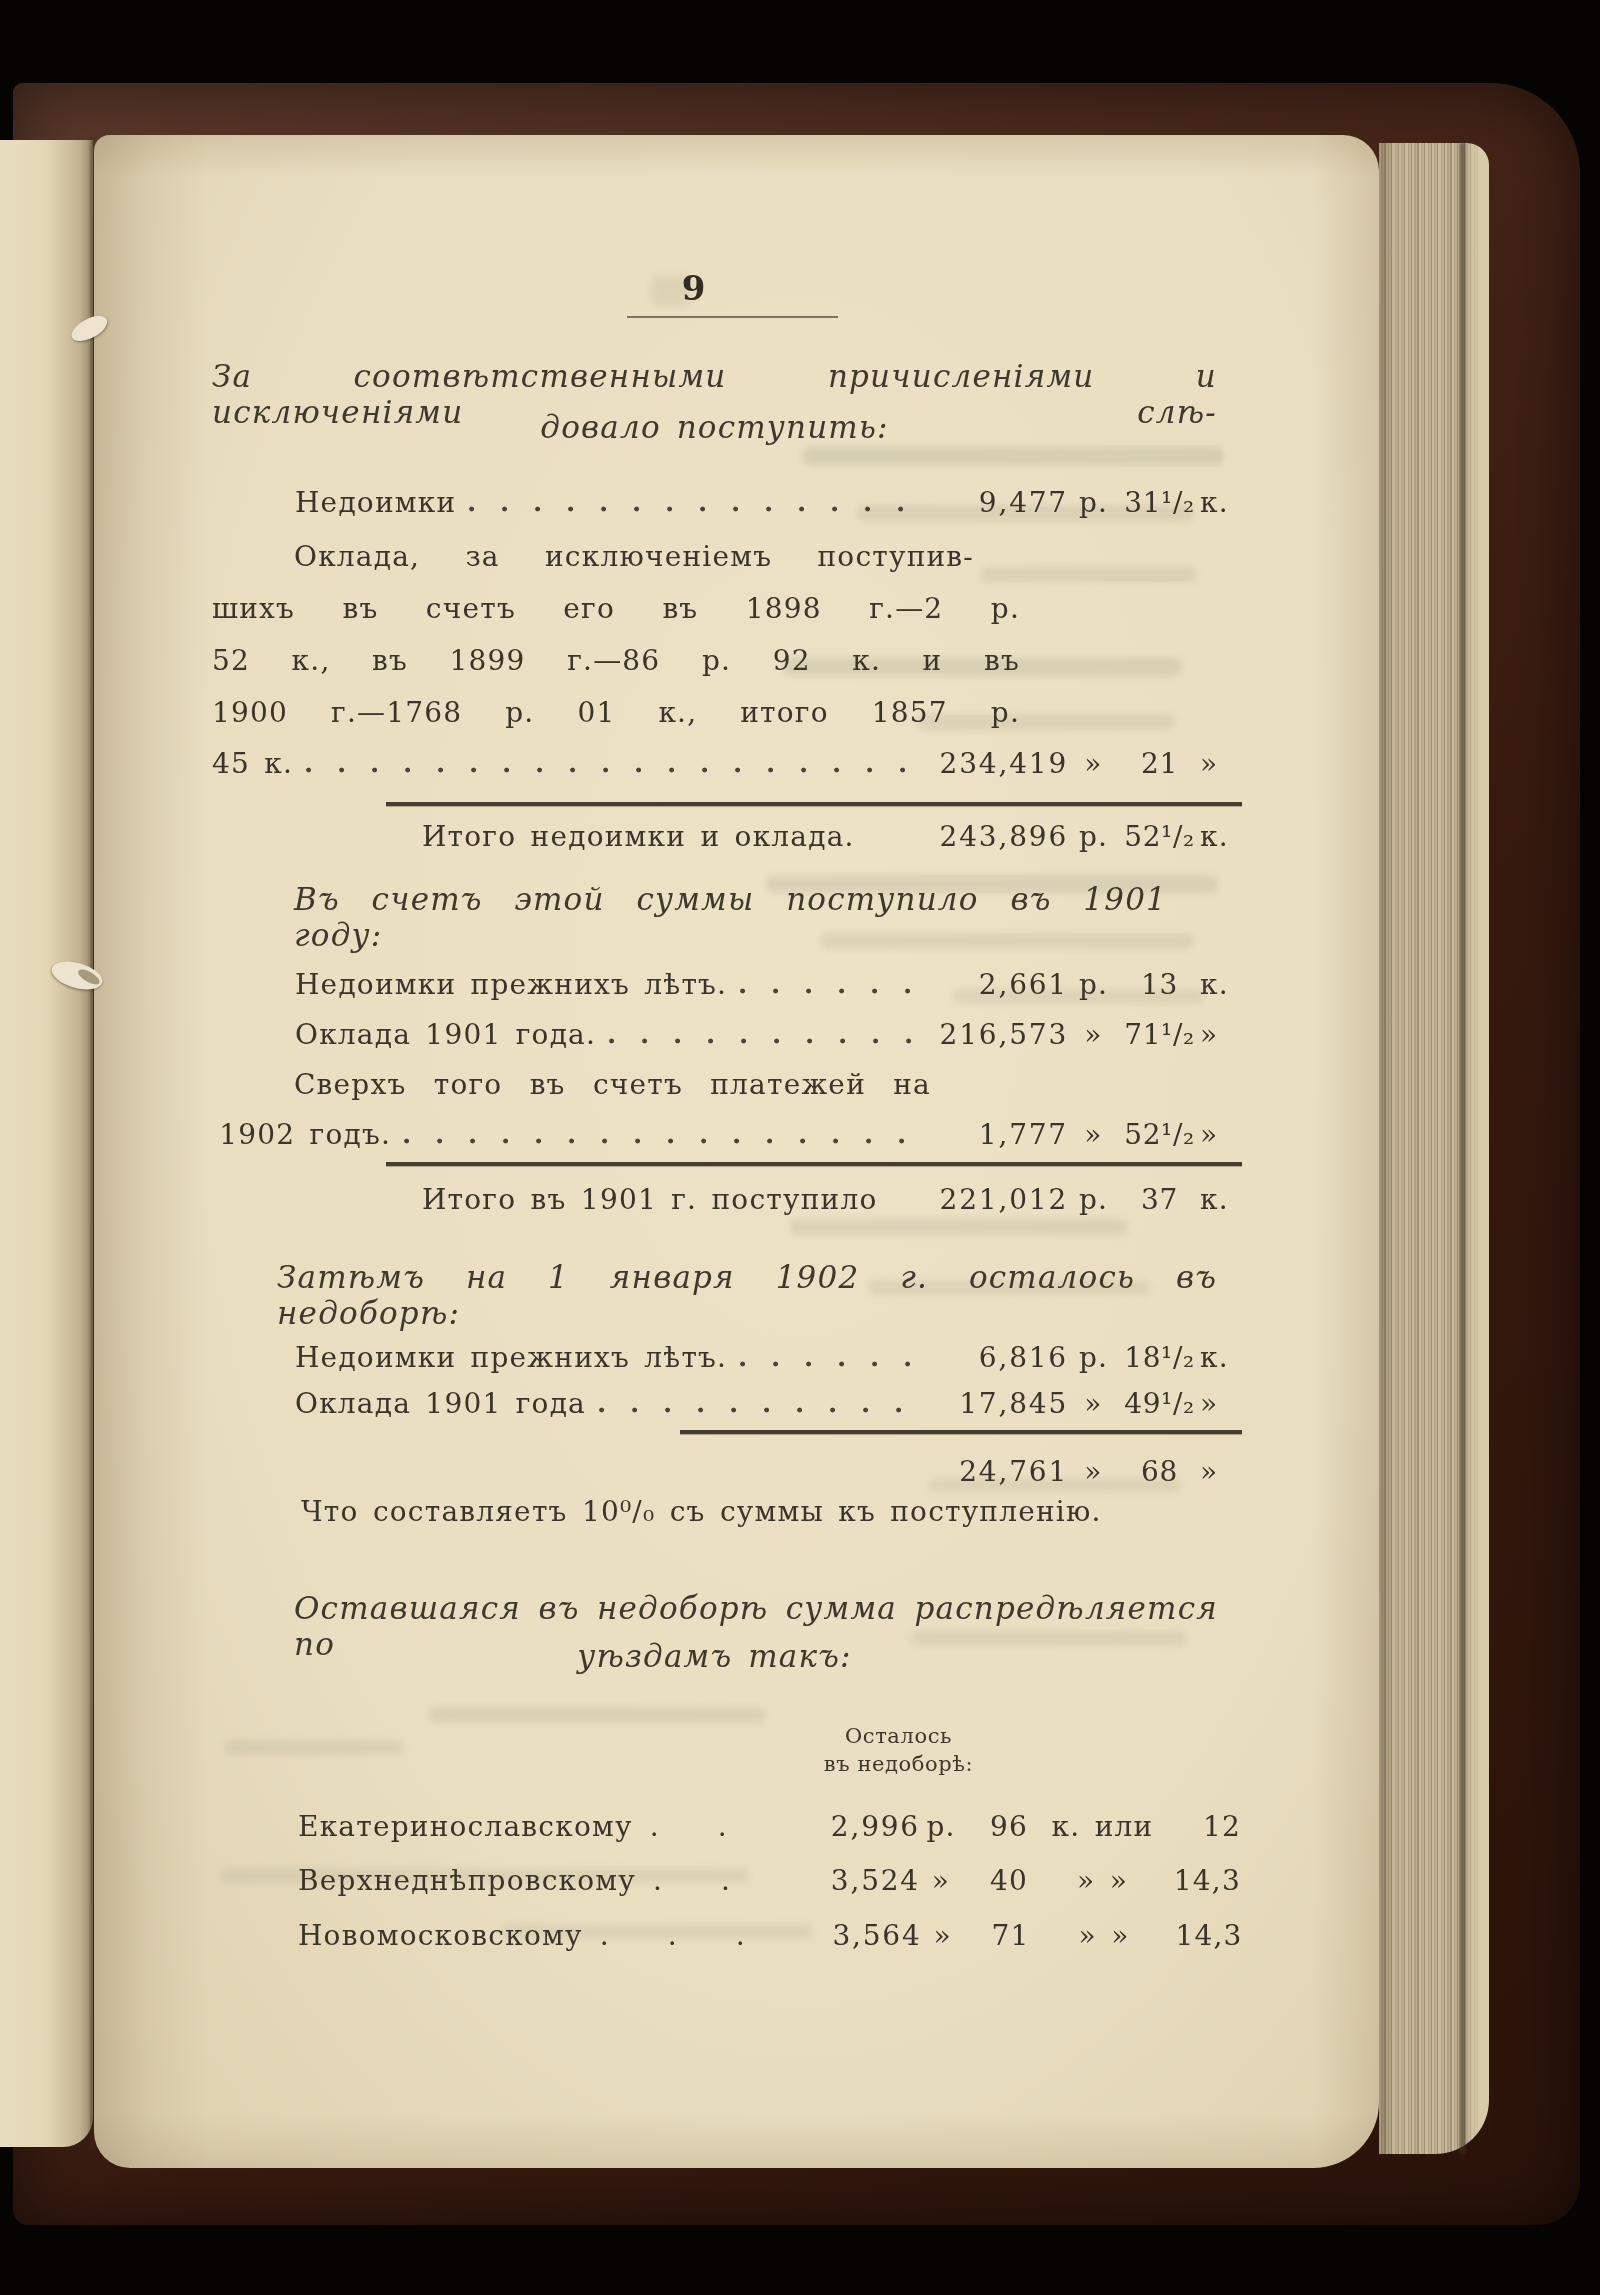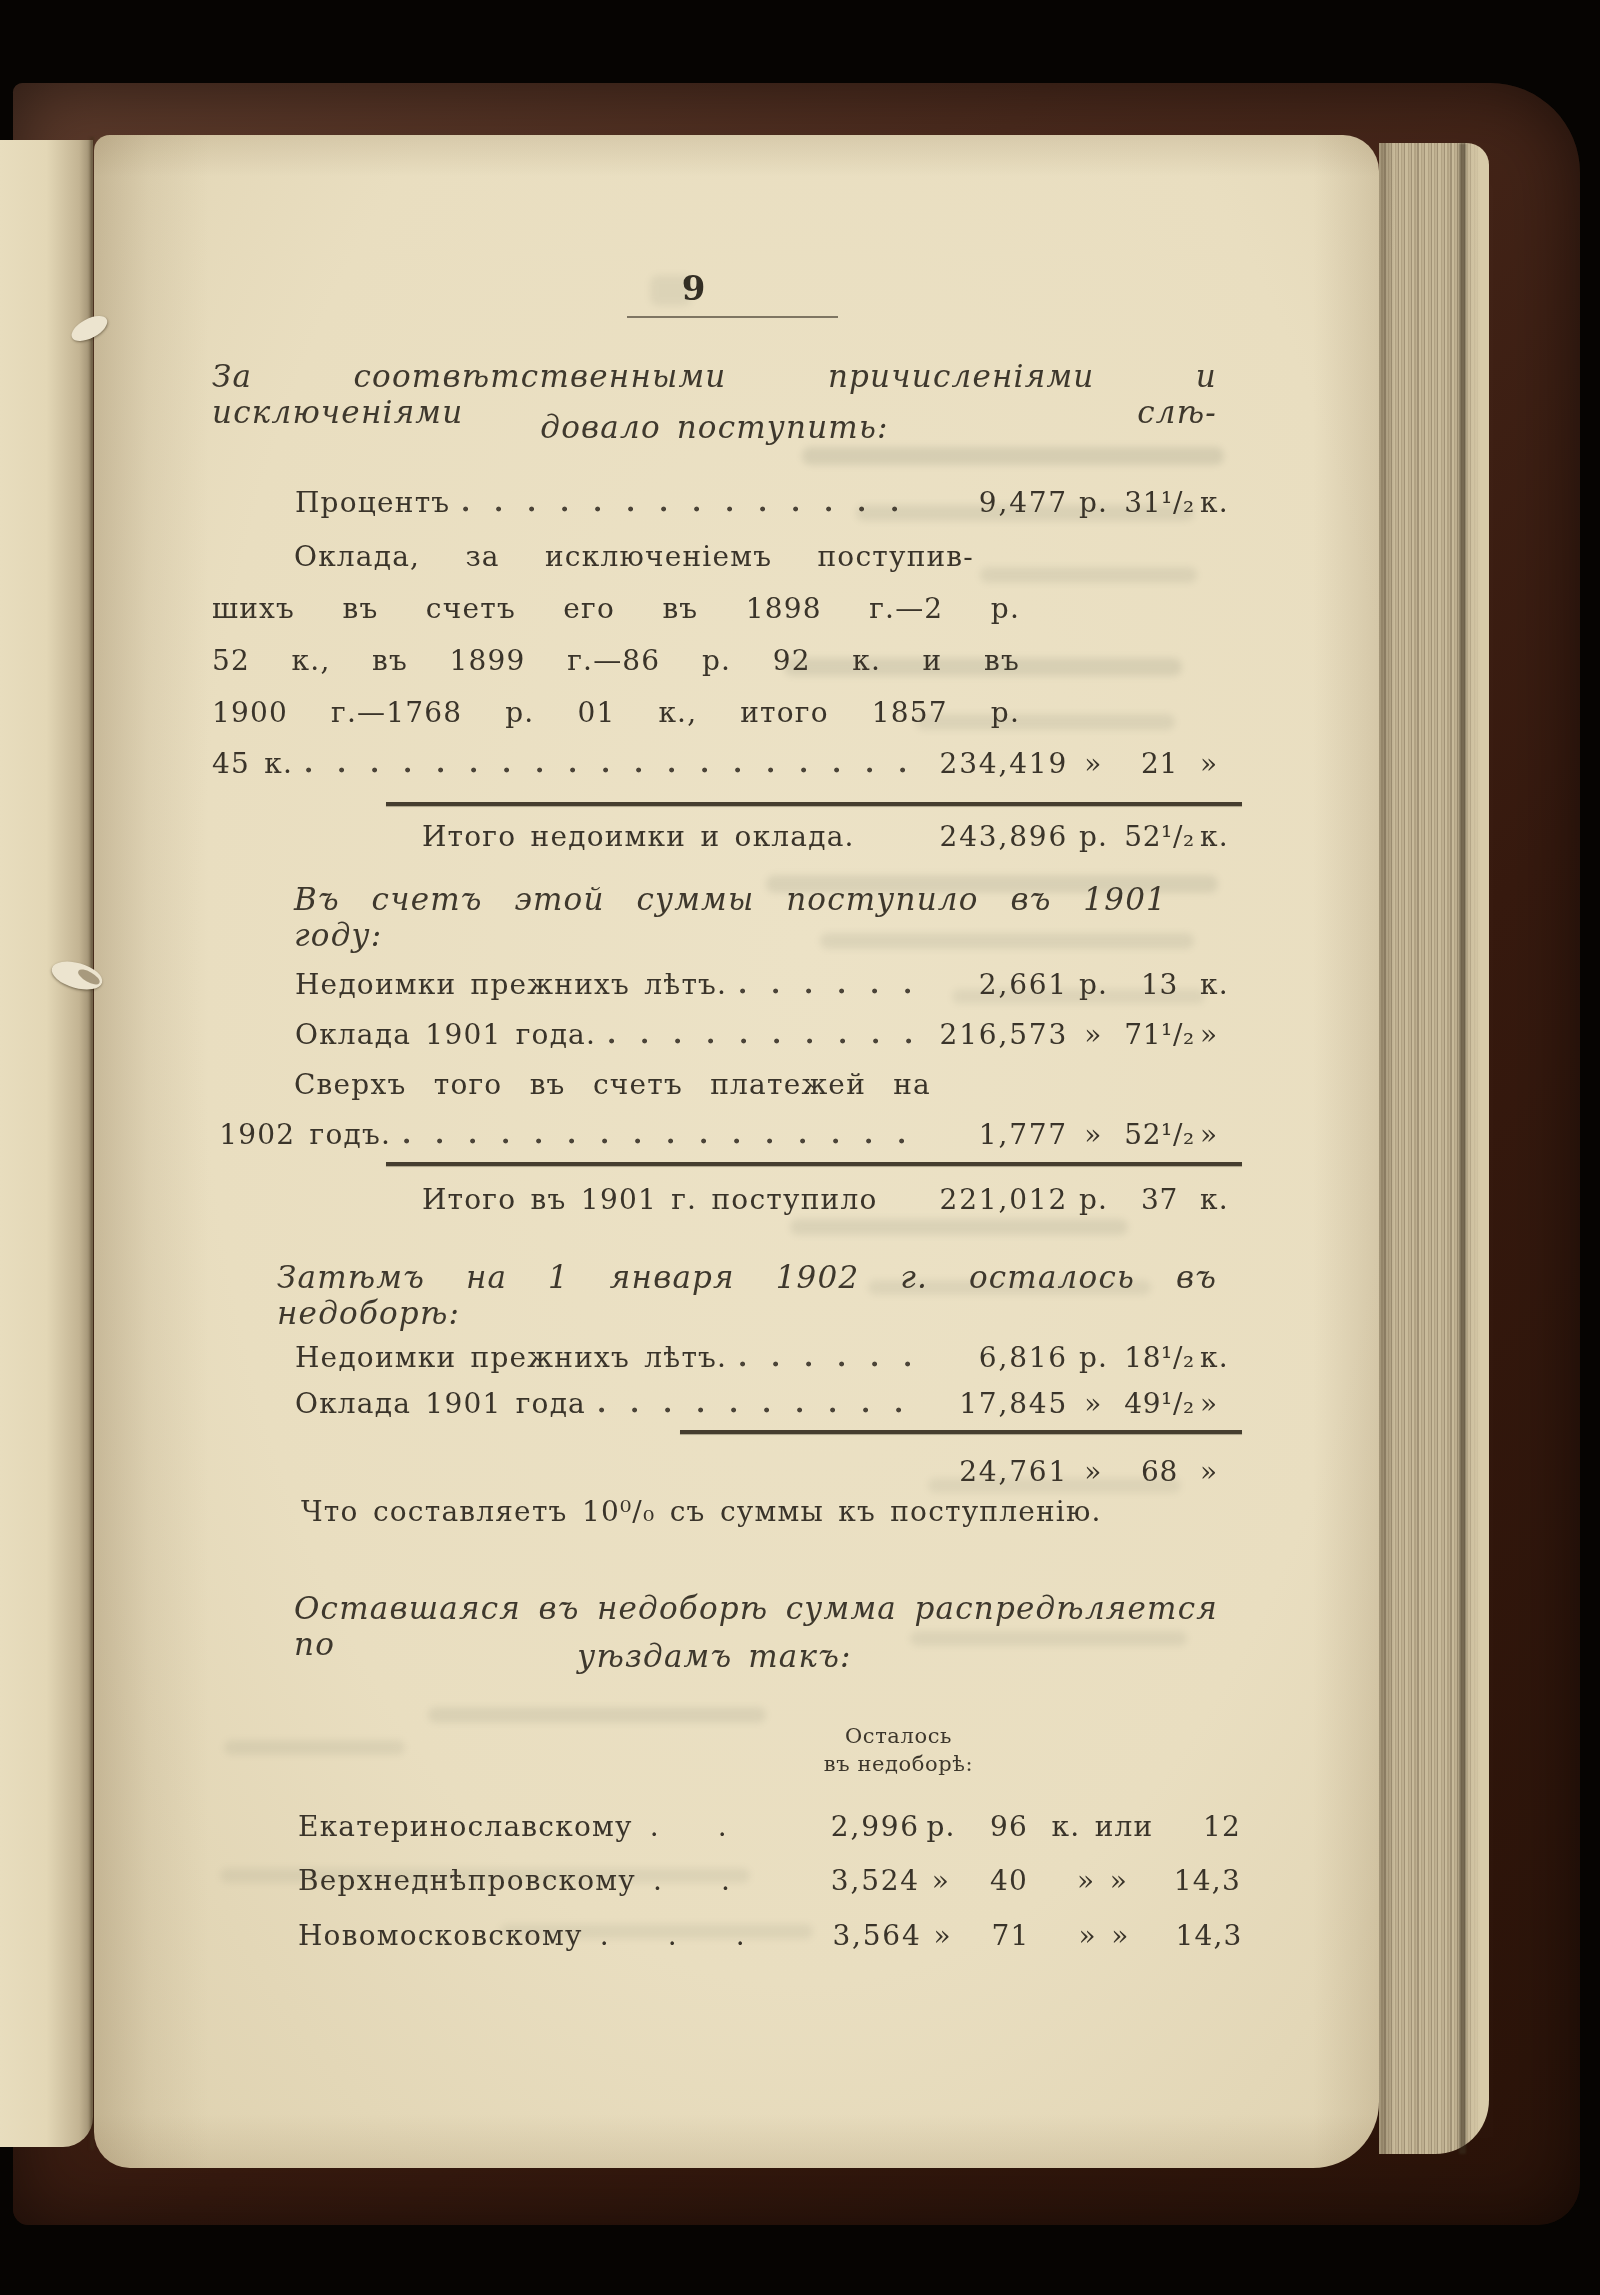--- a/index.html
+++ b/index.html
@@ -97,21 +97,21 @@
   <div class="stitch s2"></div>
   <div class="stitch s2b"></div>
 
   <div class="pgnum">9</div>
   <div class="pgnum-rule"></div>
 
   <div class="h-it just" style="left:212px;top:358px;width:1005px">За соотвѣтственными причисленіями и исключеніями слѣ-</div>
   <div class="h-it center" style="left:212px;top:409px;width:1005px">довало поступить:</div>
 
   <div class="lrow" style="left:212px;top:486px;width:1030px">
-    <span class="lbl ind">Процентъ</span>
+    <span class="lbl ind">Недоимки</span>
     <span class="leader"></span>
     <span class="col-num">9,477</span>
     <span class="col-unit">р.</span>
     <span class="col-kop">31¹/₂</span>
     <span class="col-kunit">к.</span>
   </div>
   <div class="txt just" style="left:294px;top:540px;width:680px">Оклада, за исключеніемъ поступив-</div>
   <div class="txt just" style="left:212px;top:592px;width:808px">шихъ въ счетъ его въ 1898 г.—2 р.</div>
   <div class="txt just" style="left:212px;top:644px;width:808px">52 к., въ 1899 г.—86 р. 92 к. и въ</div>
   <div class="txt just" style="left:212px;top:696px;width:808px">1900 г.—1768 р. 01 к., итого 1857 р.</div>

